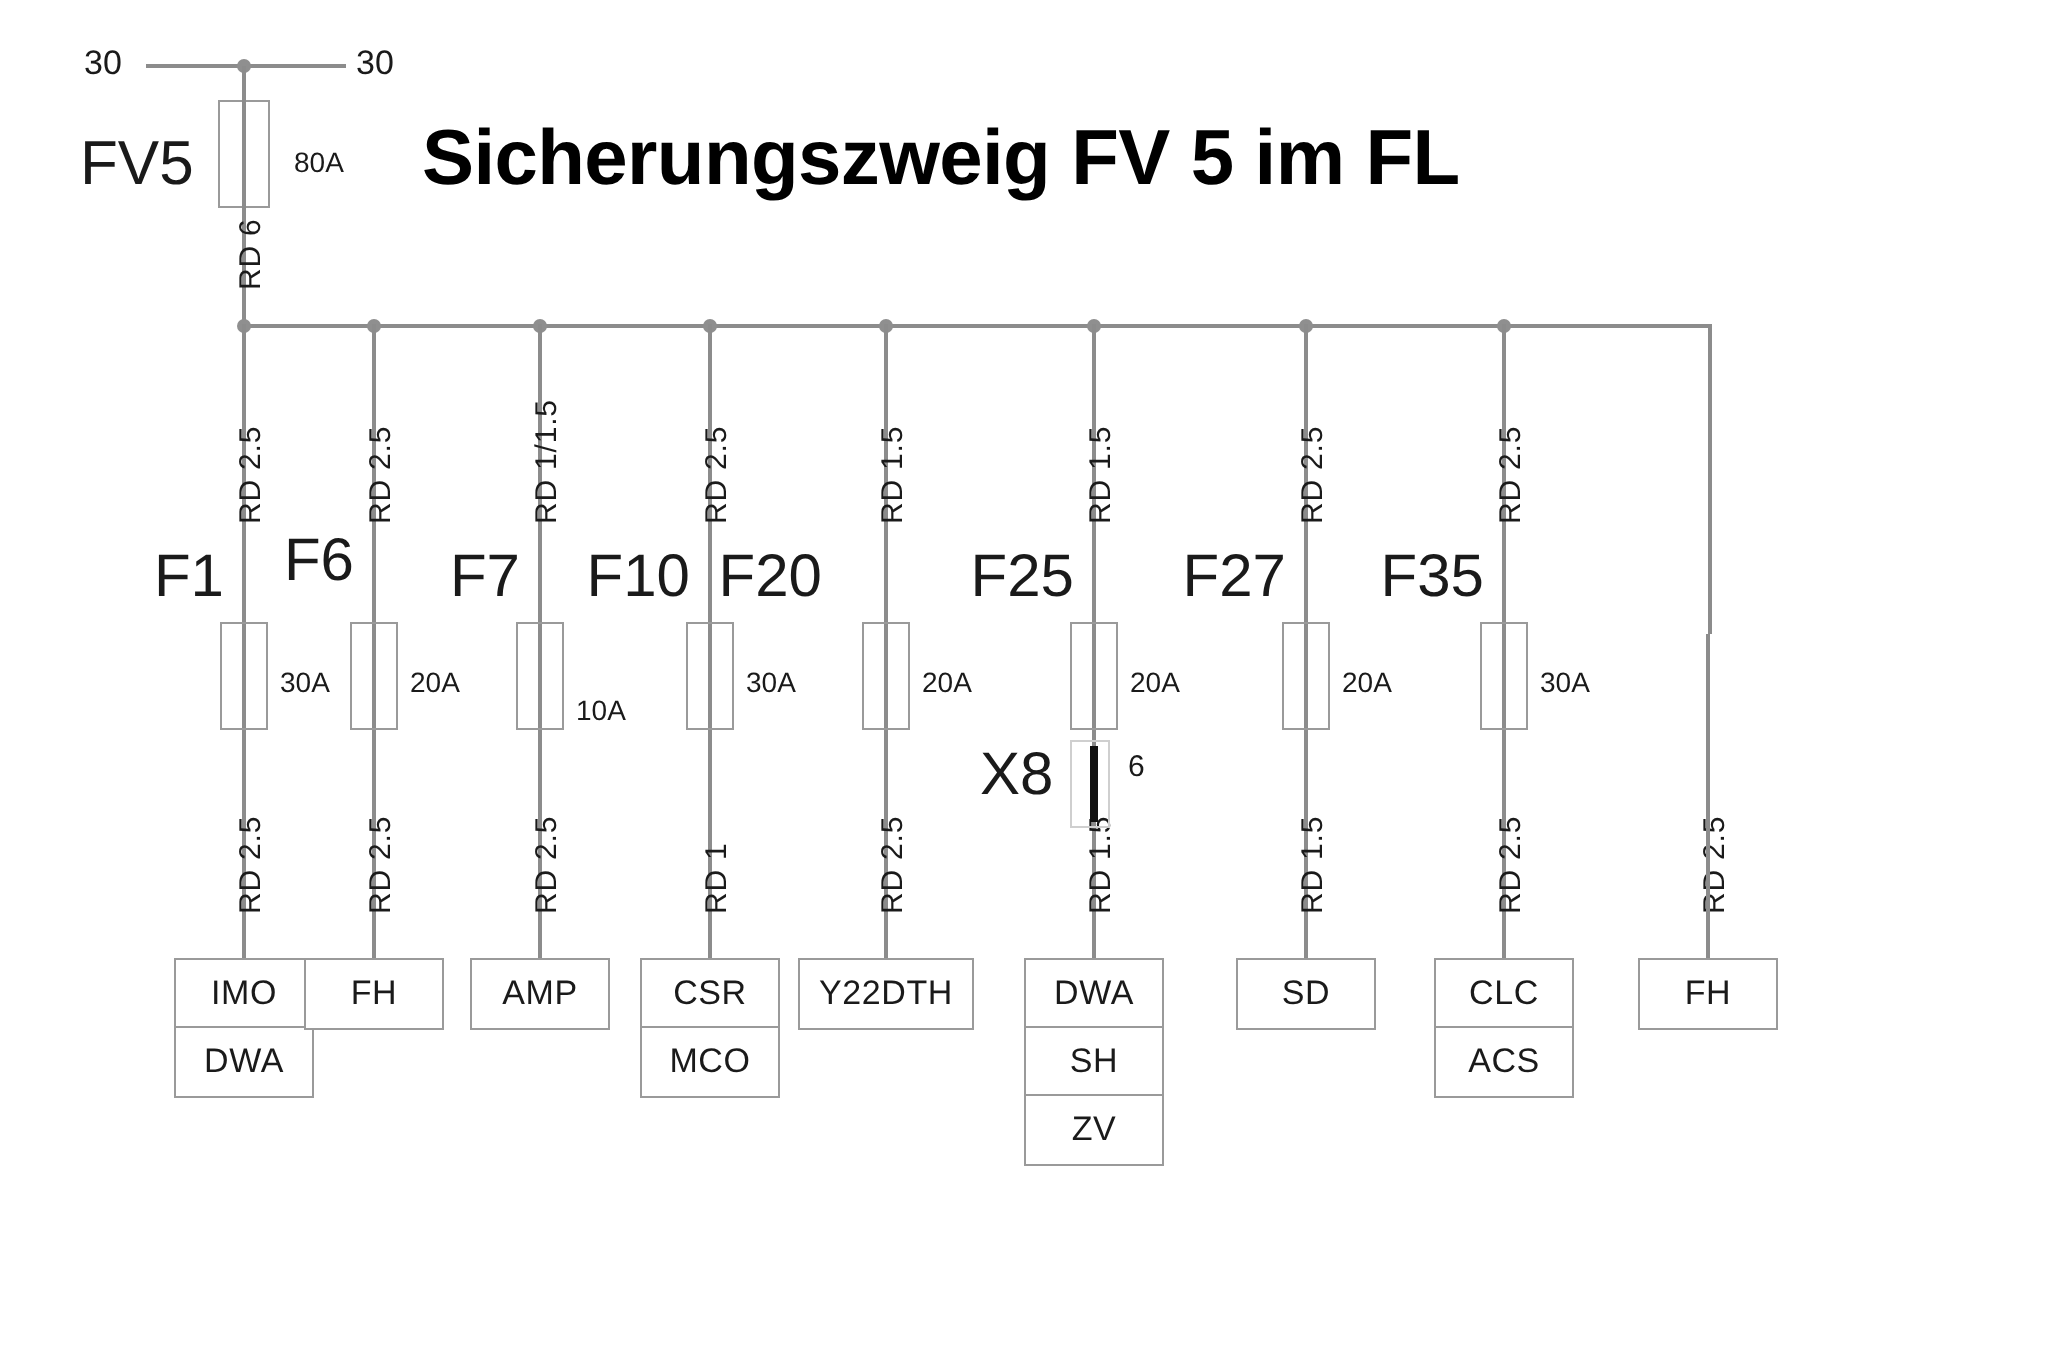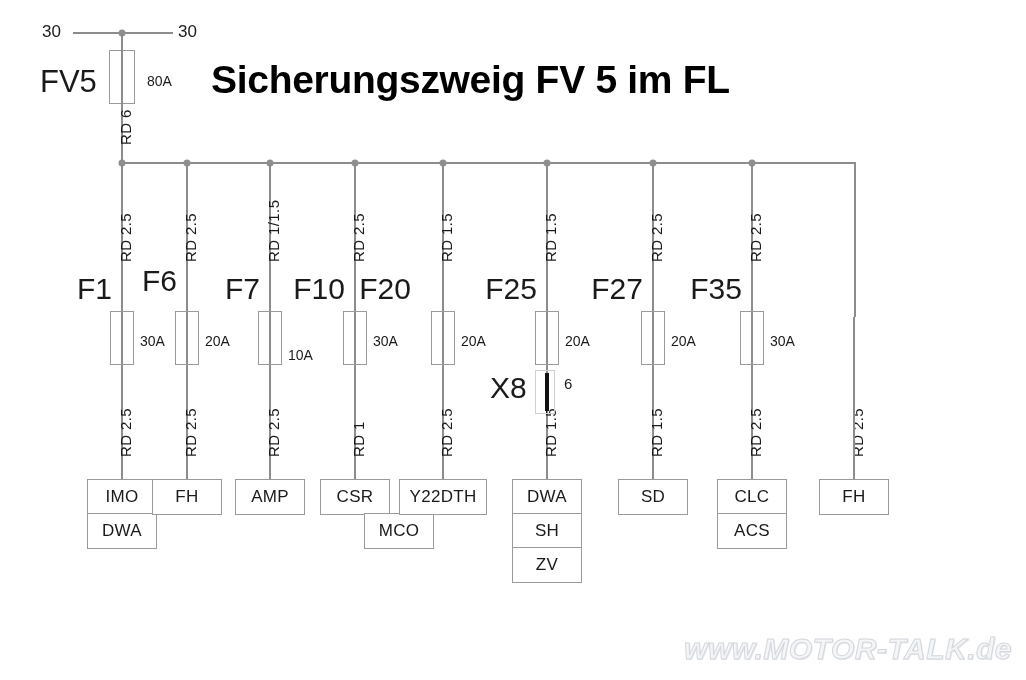--- a/index.html
+++ b/index.html
@@ -99,21 +99,21 @@
       <div class="lbl wirelbl vert" style="left:265px;top:457px;">RD 2.5</div>
       <div class="termbox" style="left:270px;top:479px;width:68px;height:34px;">AMP</div>
       <div class="dot" style="left:355px;top:163px;"></div>
       <div class="wire v" style="left:354px;top:162px;height:317px;"></div>
       <div class="lbl wirelbl vert" style="left:350px;top:262px;">RD 2.5</div>
       <div class="lbl fname" style="left:345px;top:272px;transform:translateX(-100%);">F10</div>
       <div class="fusebox" style="left:355px;top:311px;width:22px;height:52px;"></div>
       <div class="lbl amp" style="left:373px;top:333px;">30A</div>
       <div class="lbl wirelbl vert" style="left:350px;top:457px;">RD 1</div>
       <div class="termbox" style="left:355px;top:479px;width:68px;height:34px;">CSR</div>
-      <div class="termbox" style="left:355px;top:513px;width:68px;height:34px;margin-left:44px;">MCO</div>
+      <div class="termbox" style="left:355px;top:513px;width:68px;height:34px;">MCO</div>
       <div class="dot" style="left:443px;top:163px;"></div>
       <div class="wire v" style="left:442px;top:162px;height:317px;"></div>
       <div class="lbl wirelbl vert" style="left:438px;top:262px;">RD 1.5</div>
       <div class="lbl fname" style="left:411px;top:272px;transform:translateX(-100%);">F20</div>
       <div class="fusebox" style="left:443px;top:311px;width:22px;height:52px;"></div>
       <div class="lbl amp" style="left:461px;top:333px;">20A</div>
       <div class="lbl wirelbl vert" style="left:438px;top:457px;">RD 2.5</div>
       <div class="termbox" style="left:443px;top:479px;width:86px;height:34px;">Y22DTH</div>
       <div class="dot" style="left:547px;top:163px;"></div>
       <div class="wire v" style="left:546px;top:162px;height:317px;"></div>
@@ -147,15 +147,14 @@
       <div class="wire v" style="left:853px;top:317px;height:162px;"></div>
     </div>
 
   <div class="connbox" style="left:545px;top:370px;width:18px;height:42px;"></div>
   <div class="connbar" style="left:547px;top:373px;height:38px;"></div>
   <div class="lbl x8" style="left:478px;top:371px;margin-left:12px;">X8</div>
   <div class="lbl x8num" style="left:564px;top:375px;">6</div>
 
   <div id="title">Sicherungszweig FV 5 im FL</div>
 
-  <div id="watermark">www.MOTOR-TALK.de</div>
 
 </div>
 
 </body></html>

